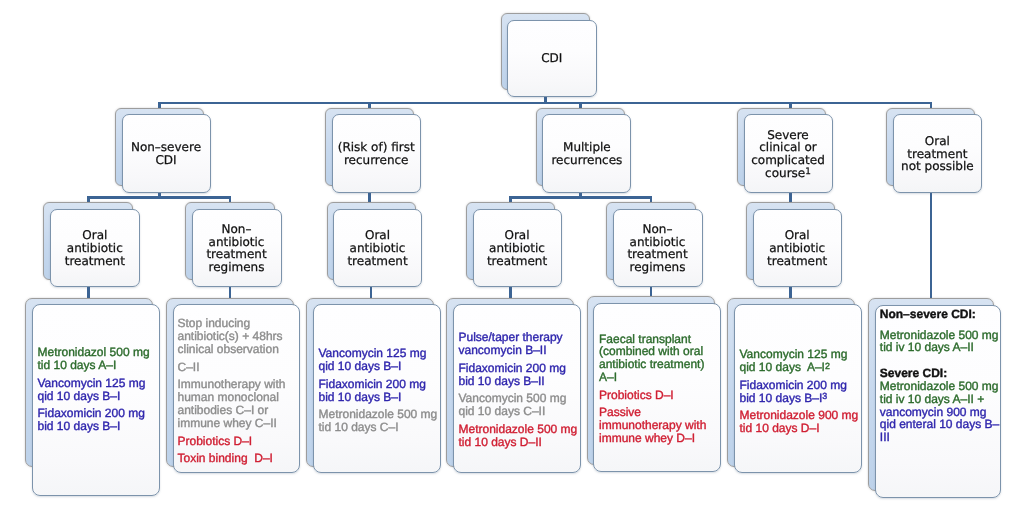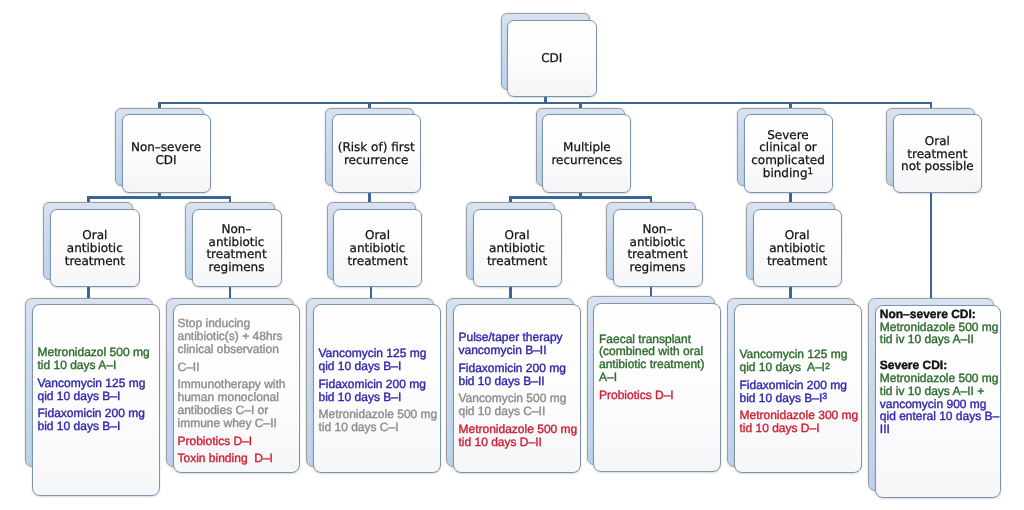--- a/index.html
+++ b/index.html
@@ -114,21 +114,21 @@
       </div>
     </div>
   </div>
   <div class="node" style="left:737px;top:107.9px;width:89px;height:84.8px">
     <div class="back" style="width:89px;height:78.3px"></div>
     <div class="front" style="left:6.5px;top:6.5px;width:89px;height:78.3px">
       <div class="label">
         <span>Severe</span>
         <span>clinical or</span>
         <span>complicated</span>
-        <span><span class="lt">binding</span><sup>1</sup></span>
+        <span><span class="lt">course</span><sup>1</sup></span>
       </div>
     </div>
   </div>
   <div class="node" style="left:886.3px;top:107.9px;width:95.7px;height:84.8px">
     <div class="back" style="width:89.2px;height:78.3px"></div>
     <div class="front" style="left:6.5px;top:6.5px;width:89.2px;height:78.3px">
       <div class="label">
         <span>Oral</span>
         <span>treatment</span>
         <span>not possible</span>
@@ -239,38 +239,39 @@
         <p class="red">Metronidazole 500 mg tid 10 days D–II</p>
       </div>
     </div>
   </div>
   <div class="leaf" style="left:586.5px;top:296px;width:134.5px;height:191px">
     <div class="back" style="width:128px;height:169.3px"></div>
     <div class="front" style="left:6.5px;top:6.5px;width:128px;height:169.3px">
       <div class="body" style="left:5px;top:29px;width:120px">
         <p class="green">Faecal transplant (combined with oral antibiotic treatment) A–I</p>
         <p class="red">Probiotics D–I</p>
+        <p class="red">Passive immunotherapy with immune whey D–I</p>
       </div>
     </div>
   </div>
   <div class="leaf" style="left:727px;top:297.7px;width:134.5px;height:146px">
     <div class="back" style="width:128px;height:169.3px"></div>
     <div class="front" style="left:6.5px;top:6.5px;width:128px;height:169.3px">
       <div class="body" style="left:5px;top:43px;width:120px">
         <p class="green"><span>Vancomycin 125 mg qid 10 days  A–I</span><sup>2</sup></p>
         <p class="blue"><span>Fidaxomicin 200 mg bid 10 days B–I</span><sup>3</sup></p>
-        <p class="red">Metronidazole 300 mg tid 10 days D–I</p>
+        <p class="red">Metronidazole 900 mg tid 10 days D–I</p>
       </div>
     </div>
   </div>
   <div class="leaf" style="left:868.3px;top:298.4px;width:132.7px;height:199.4px">
     <div class="back" style="width:126.2px;height:192.9px"></div>
     <div class="front" style="left:6.5px;top:6.5px;width:126.2px;height:192.9px">
       <div class="body" style="left:4px;top:2px;width:120.2px">
-        <p class="hdr" style="margin-bottom:0px">Non–severe CDI:</p>
+        <p class="hdr" style="margin-bottom:8px">Non–severe CDI:</p>
         <p class="green" style="margin-bottom:13px">Metronidazole 500 mg tid iv 10 days A–II</p>
         <p class="hdr" style="margin-bottom:0px">Severe CDI:</p>
         <p style="margin-bottom:10px"><span class="green">Metronidazole 500 mg tid iv 10 days A–II + </span><span class="blue">vancomycin 900 mg qid enteral 10 days B–III</span></p>
       </div>
     </div>
   </div>
 
 </div>
 
 </body></html>

